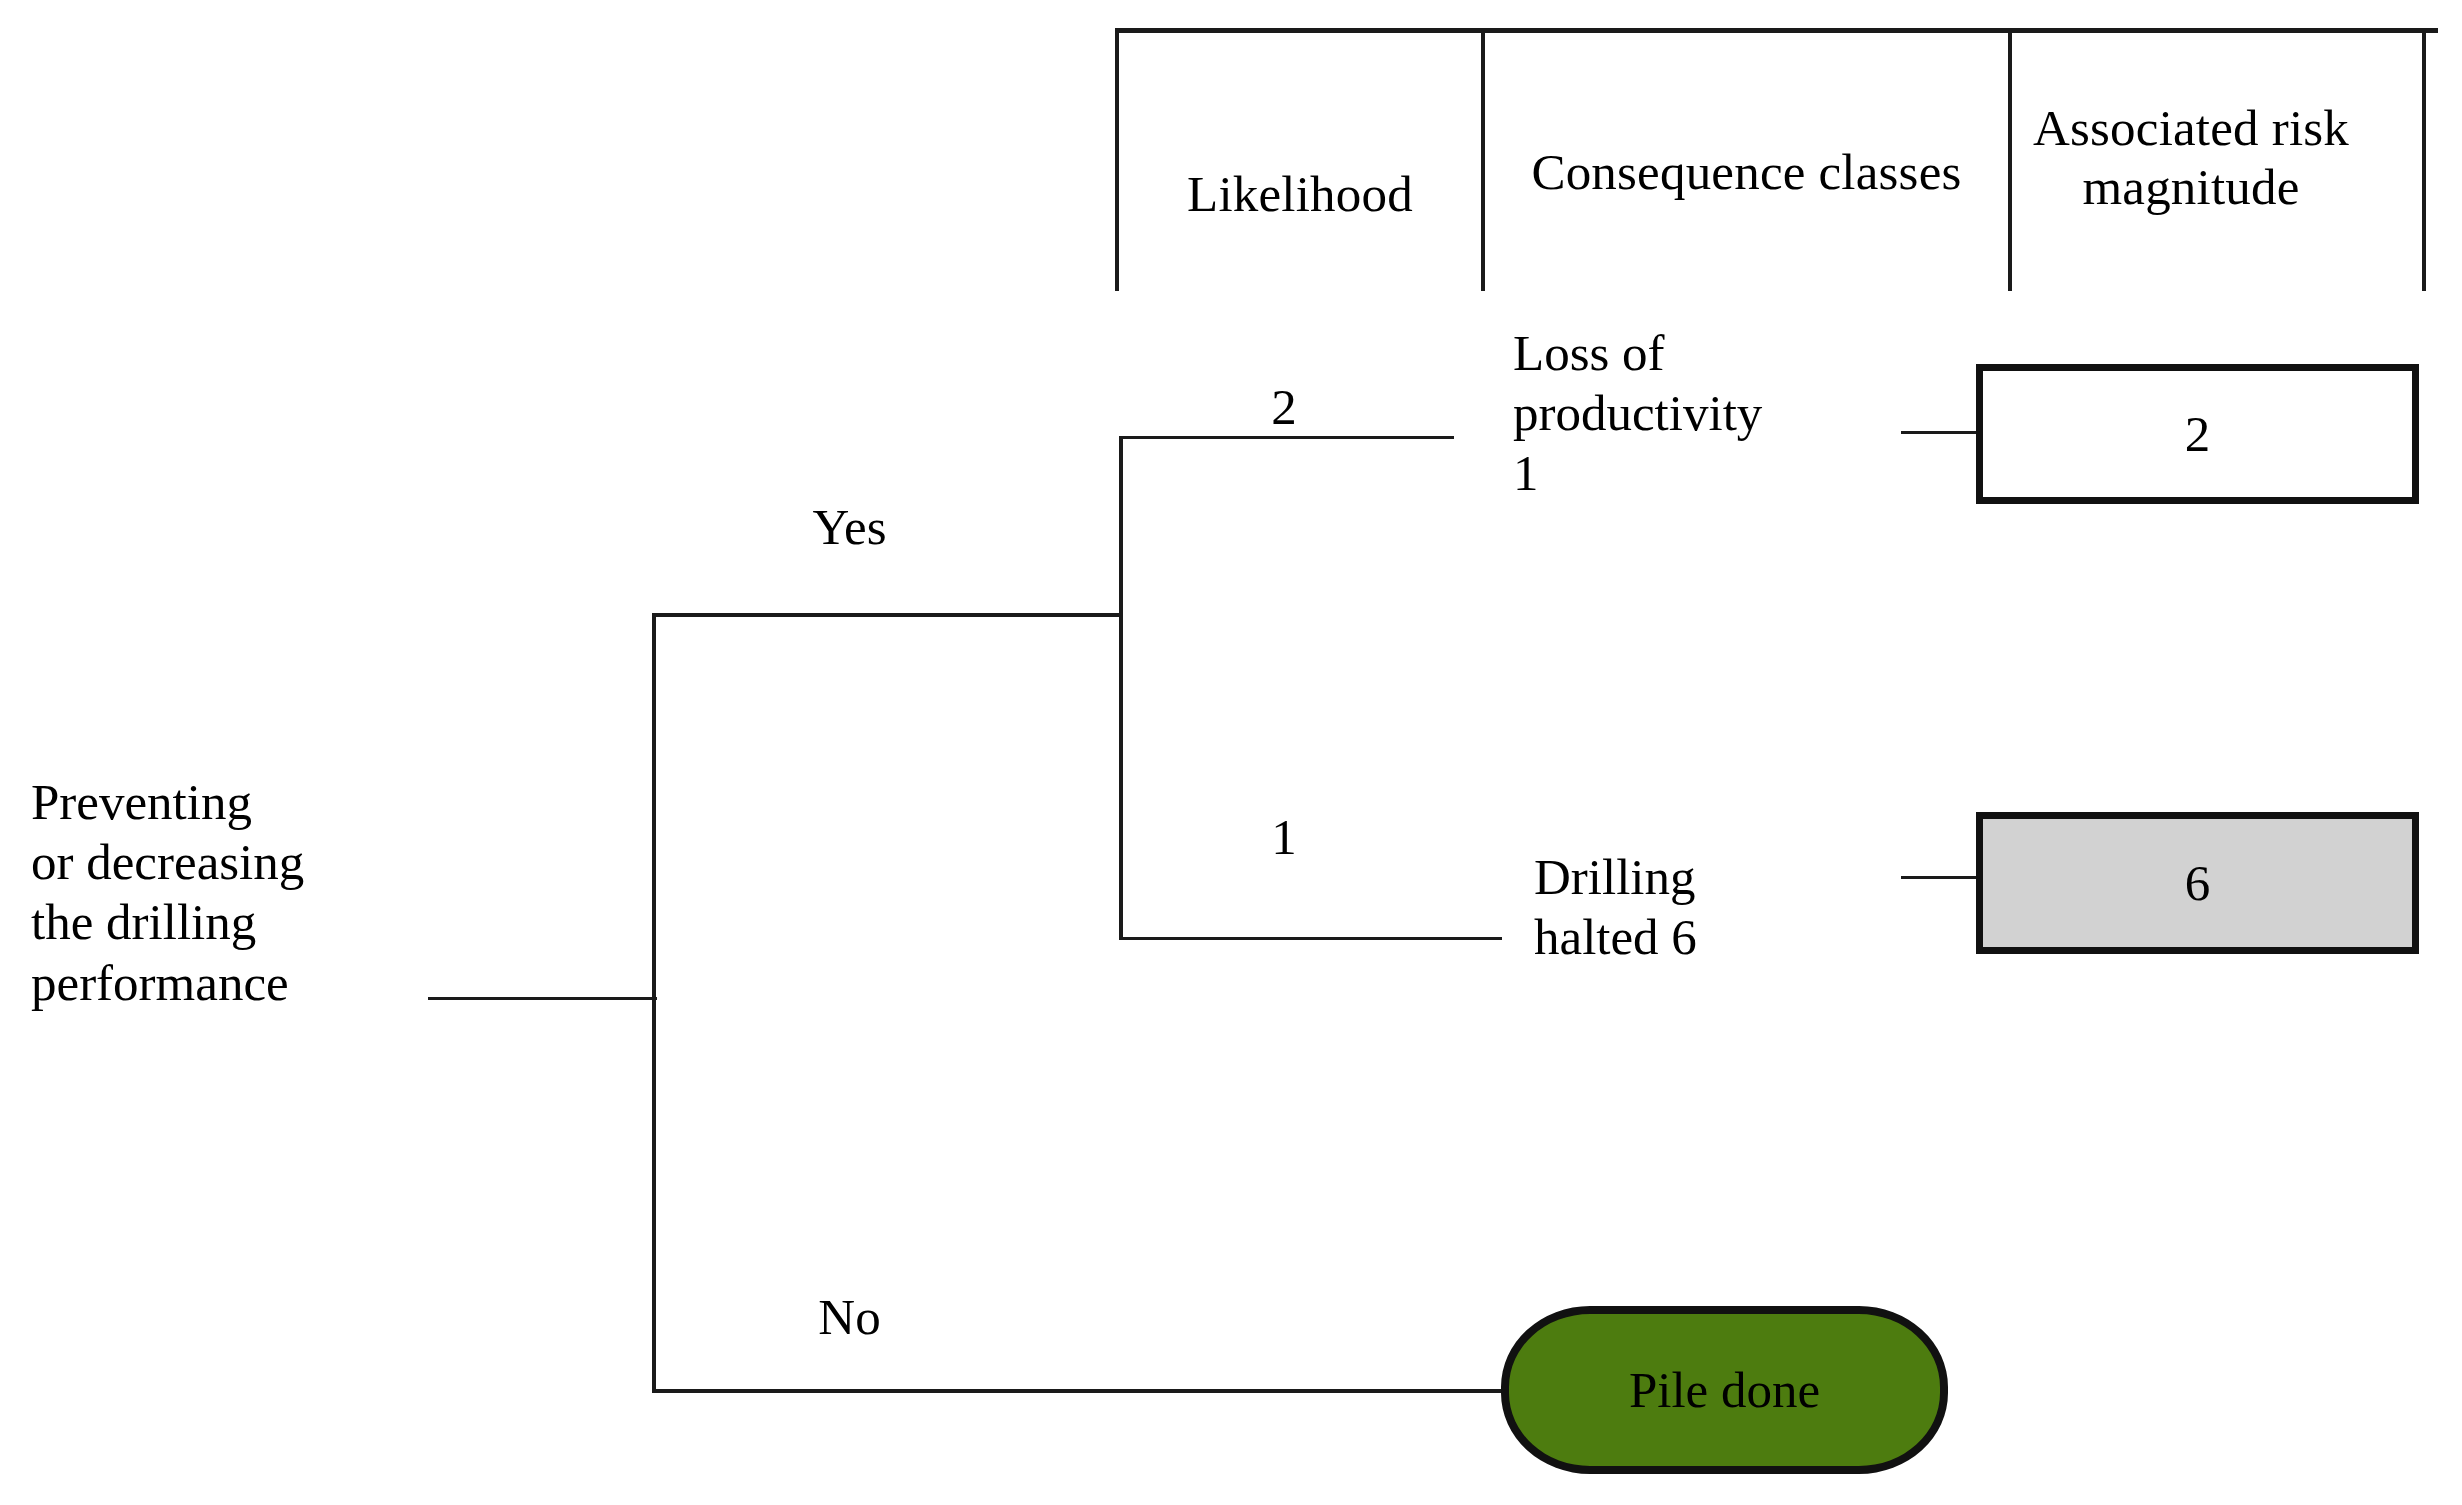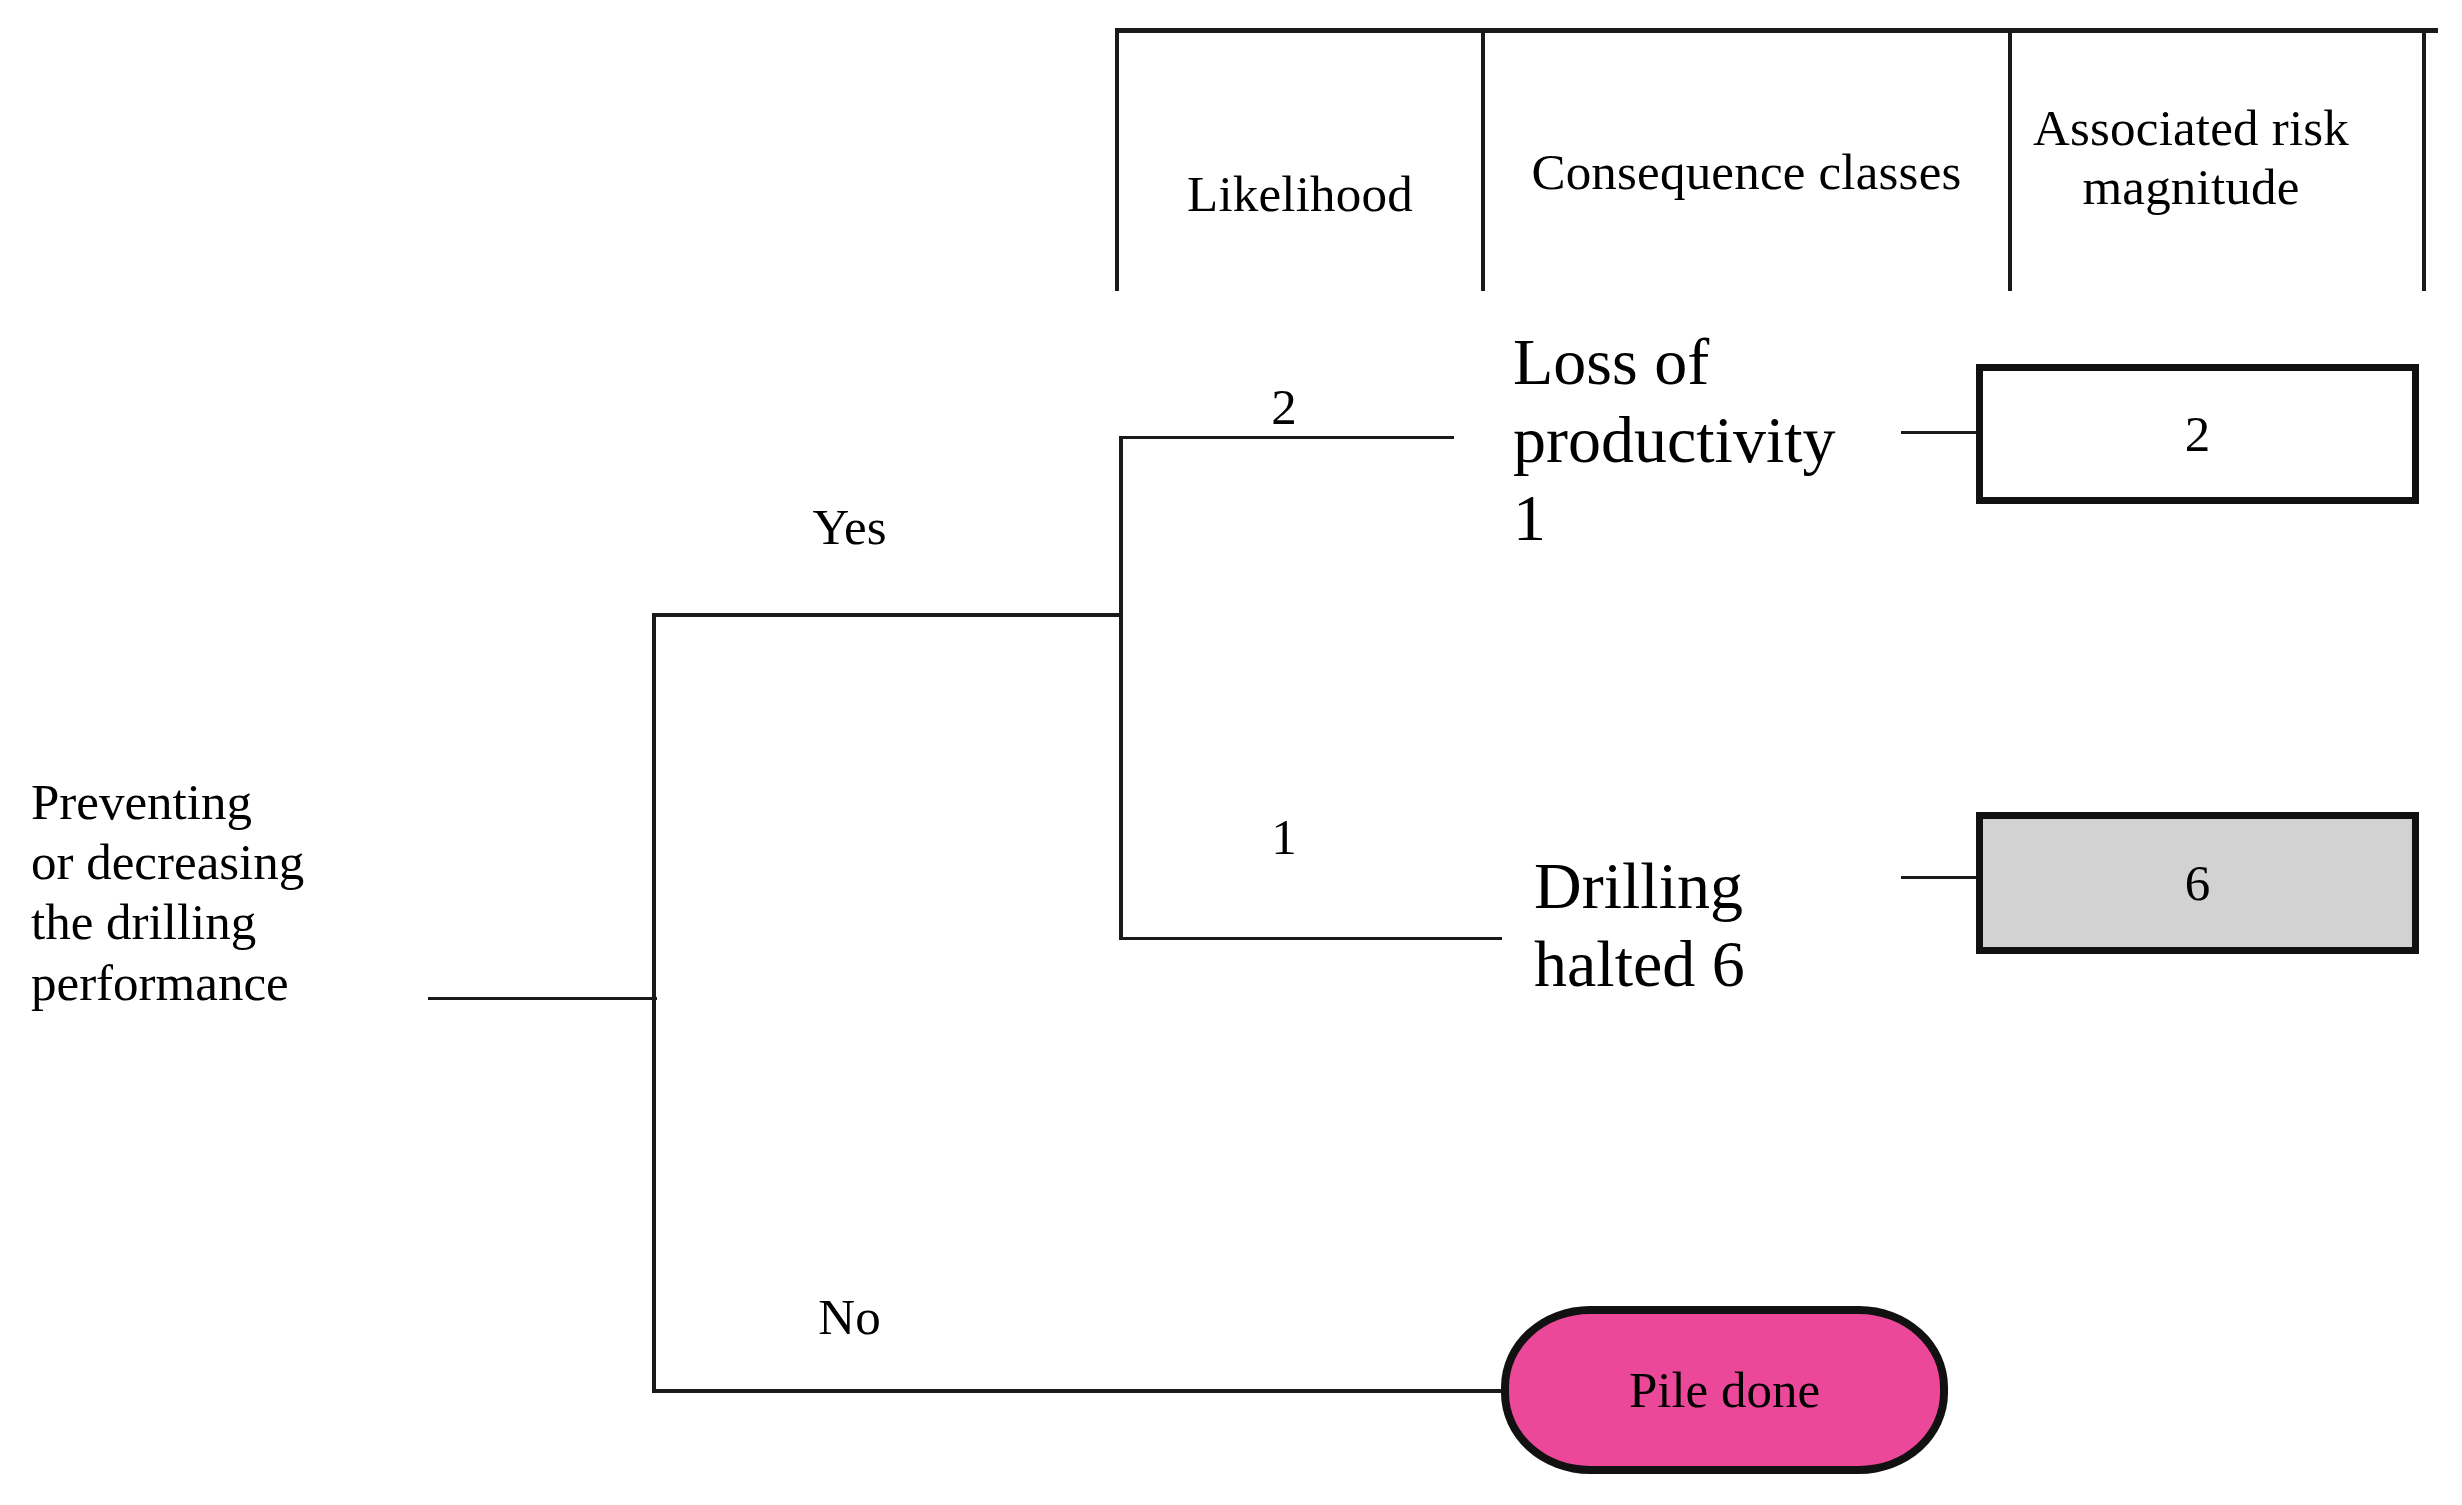--- a/index.html
+++ b/index.html
@@ -105,21 +105,21 @@
     font-size: 51px;
     line-height: 1;
     text-align: center;
   }
   #lk-top    { left: 1219px; top: 382px;  width: 130px; }
   #lk-bottom { left: 1219px; top: 812px; width: 130px; }
 
   
   .consequence {
     position: absolute;
-    font-size: 66px;
+    font-size: 51px;
     line-height: 1.18;
     text-align: left;
     white-space: pre-line;
   }
   #cons-loss     { left: 1513px; top: 323px;  width: 382px; }
   #cons-drilling { left: 1534px; top: 811px;  width: 382px; margin-top: 36px; }
 
   
   .risk-box {
     position: absolute;
@@ -149,21 +149,21 @@
   
   #pile-done {
     position: absolute;
     left: 1501px;
     top: 1306px;
     width: 447px;
     height: 168px;
     border: 8.1px solid #111111;
     border-radius: 89px / 81px;
     box-sizing: border-box;
-    background: #ec4899;
+    background: #4d7c0f;
     display: flex;
     align-items: center;
     justify-content: center;
     font-size: 51px;
     line-height: 1;
   }
 </style>
 </head>
 <body>
 

